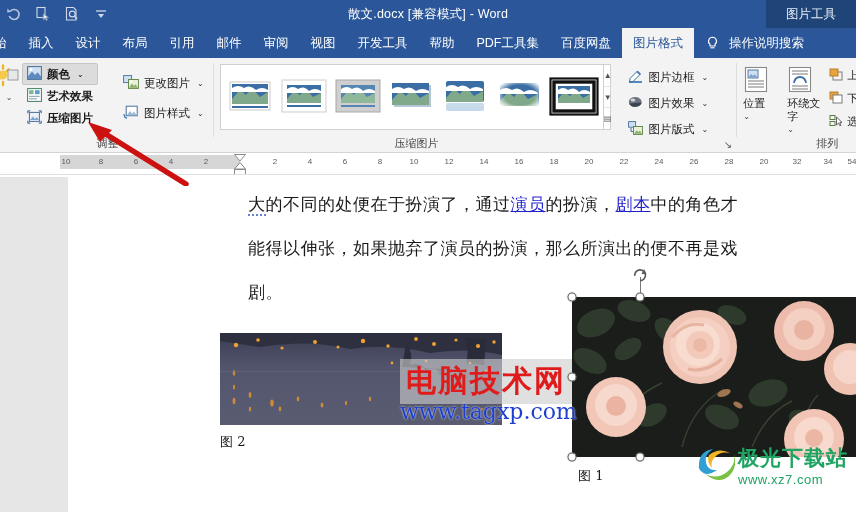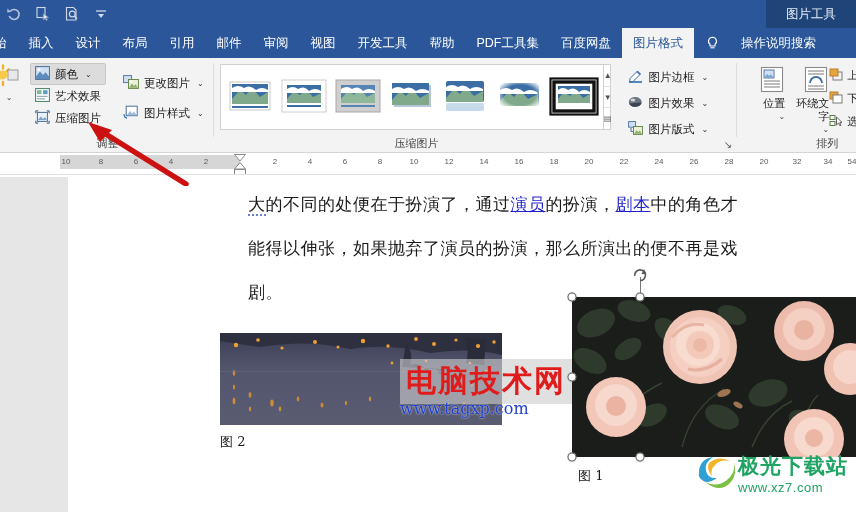--- a/index.html
+++ b/index.html
@@ -40,21 +40,21 @@
   }
   .tab {
     color: #fff; font-size: 12.5px; display: flex; align-items: center;
     padding: 0 11px; white-space: nowrap; cursor: default;
   }
   .tab.first { padding-left: 0; margin-left: -6px; }
   .tab.active {
     background: #f3f3f3; color: #2b579a;
   }
   .tellme {
-    display: flex; align-items: center; gap: 22px; color: #fff;
+    display: flex; align-items: center; gap: 10px; color: #fff;
     font-size: 12.5px; padding-left: 12px; white-space: nowrap;
   }
   .bulb { width: 13px; height: 15px; }
 
   
   .ribbon {
     height: 95px; background: #f3f3f3; position: relative;
     border-bottom: 1px solid #d4d4d4; display: flex;
   }
   .rgroup { position: relative; height: 95px; }
@@ -76,21 +76,21 @@
   .sunico { margin: 0 auto; }
   .adj-left .chev { font-size: 8px; color: #444; line-height: 8px; }
 
   .btnrow {
     display: flex; align-items: center; gap: 5px;
     height: 22px; padding: 0 4px; font-size: 11.5px; color: #1a1a1a;
     white-space: nowrap; border: 1px solid transparent; border-radius: 2px;
   }
   .btnrow.hot { background: #dcdcdc; border-color: #c6c6c6; }
   .chevd { font-size: 8px; color: #333; margin-left: 2px; }
-  .col1 { position: absolute; left: 30px; top: 5px; }
+  .col1 { position: absolute; left: 22px; top: 5px; font-weight: bold; }
   .col2 { position: absolute; left: 118px; top: 14px; }
 
   
   .g-styles { width: 410px; }
   .gal-wrap {
     position: absolute; left: 6px; top: 6px; right: 8px; height: 66px;
     border: 1px solid #d0d0d0; background: #fff; display: flex;
     align-items: center;
   }
   .gal-items { display: flex; align-items: center; gap: 2px; padding: 0 3px; }
@@ -107,21 +107,21 @@
 
   .g-right { width: 118px; }
   .rr { position: absolute; left: 4px; }
   .dlg-launch {
     position: absolute; right: 4px; bottom: 3px; font-size: 10px; color: #555;
   }
 
   
   .g-arrange { width: 120px; }
   .bigbtn {
-    position: absolute; top: 8px; width: 42px; text-align: right;
+    position: absolute; top: 8px; width: 42px; text-align: left;
     font-size: 11px; color: #1a1a1a; line-height: 13px;
   }
   .bigbtn .gl { margin: 0 auto 2px; }
   .arr-small {
     position: absolute; font-size: 11px; color: #1a1a1a;
     display: flex; align-items: center; gap: 4px; white-space: nowrap;
   }
 
   
   .ruler {
@@ -176,21 +176,21 @@
   }
 
   
   .wm-cn {
     position: absolute; font-weight: bold; color: #e01b1b;
     font-size: 30px; letter-spacing: 2px;
     font-family: "DejaVu Sans", sans-serif;
     background: rgba(205,205,205,.62); padding: 2px 6px; z-index: 30;
   }
   .wm-url {
-    position: absolute; color: #1c3fd0; font-size: 16px; z-index: 30;
+    position: absolute; color: #1c3fd0; font-size: 22px; z-index: 30;
     font-family: "DejaVu Serif", "Liberation Serif", serif;
     text-shadow: 0 0 2px #fff;
   }
   .wm-tag {
     position: absolute; z-index: 31; background: #2f7fe0;
     border-radius: 16px; color: #cfe2f8; font-weight: bold;
     font-size: 54px; letter-spacing: 1px; padding: 0 10px;
     display: flex; align-items: center; justify-content: center;
     font-family: "DejaVu Sans", sans-serif;
   }
@@ -230,20 +230,21 @@
           <line x1="10.5" y1="10.2" x2="13" y2="12.8" stroke="#cfd9ea" stroke-width="1.6"></line>
         </svg>
       </span>
       <span class="qat-ico">
         <svg width="14" height="14" viewBox="0 0 14 14">
             <line x1="2" y1="4" x2="12" y2="4" stroke="#cfd9ea" stroke-width="1.3"></line>
             <path d="M4 7 L10 7 L7 11 Z" fill="#cfd9ea"></path>
           </svg>
       </span>
     </div>
+    <div class="title-text">散文.docx [兼容模式]  -  Word</div>
     <div class="ctx-tab-head">图片工具</div>
   </div>
 
   <div class="tabstrip">
     <div class="tab first">始</div>
     <div class="tab">插入</div>
     <div class="tab">设计</div>
     <div class="tab">布局</div>
     <div class="tab">引用</div>
     <div class="tab">邮件</div>
@@ -748,21 +749,21 @@
       <span class="handle" style="left:572px; top:120px"></span>
       <span class="handle" style="left:504px; top:200px"></span>
       <span class="handle" style="left:504px; top:280px"></span>
       <span class="handle" style="left:572px; top:280px"></span>
 
       <div class="cap" style="left:510px; top:290px">图 1</div>
 
       <div class="wm-cn" style="left:332px; top:182px">电脑技术网</div>
       <div class="wm-url" style="left:332px; top:222px">www.tagxp.com</div>
 
-      <div class="wm-jg" style="left:625px; top:274px">
+      <div class="wm-jg" style="left:625px; top:266px">
         <span>
           <svg width="42" height="40" viewBox="0 0 42 40">
             <path d="M6 22 q0 -14 14 -16 q-9 6 -7 14 q2 8 11 7 q-10 7 -15 2 q-4 -3 -3 -7 z" fill="#2f9fd4"></path>
             <path d="M12 31 q12 6 22 -2 q9 -7 7 -18 q4 13 -5 22 q-10 9 -24 -2 z" fill="#7ac143"></path>
             <path d="M16 12 q10 -8 21 -2 q-10 -2 -15 4 q-5 5 -3 11 q-6 -7 -3 -13 z" fill="#f0b429"></path>
           </svg>
         </span>
         <span style="display:flex;flex-direction:column;margin-left:3px">
           <span class="jg-txt">极光下载站</span>
           <span class="jg-url">www.xz7.com</span>

